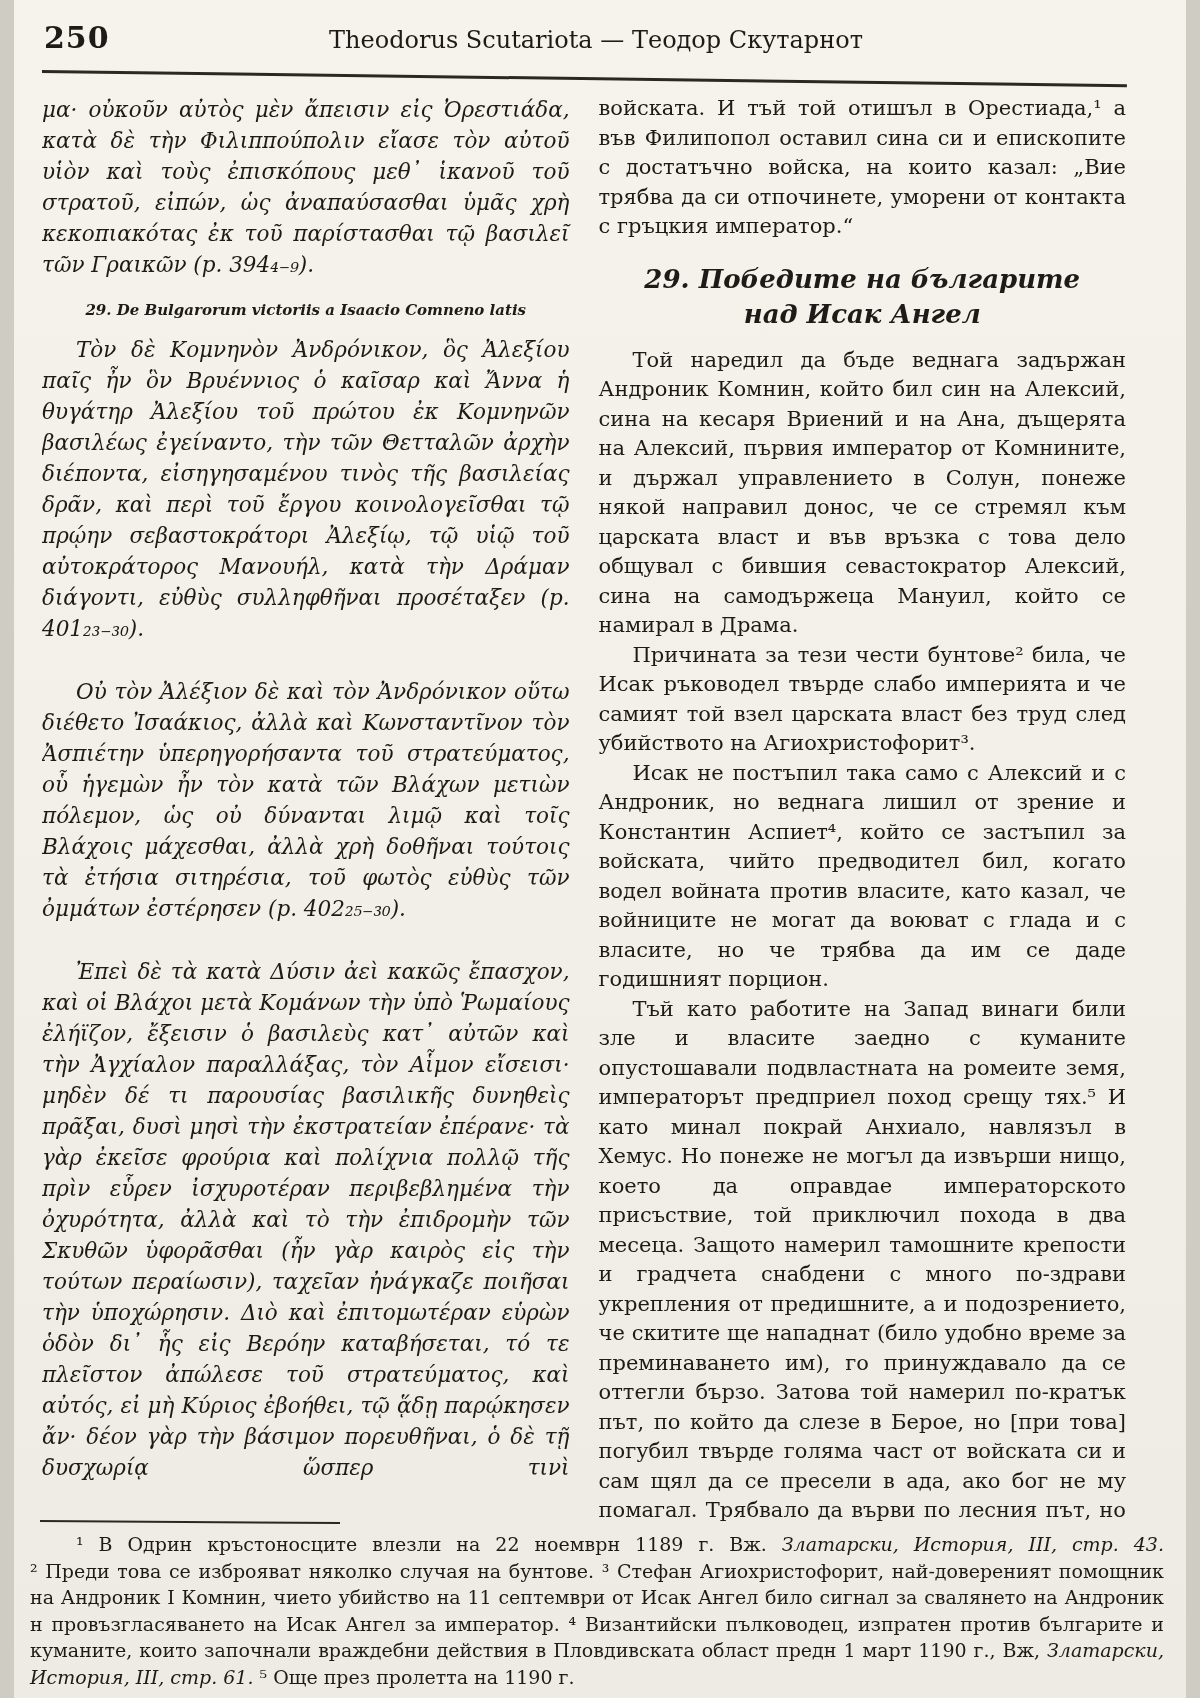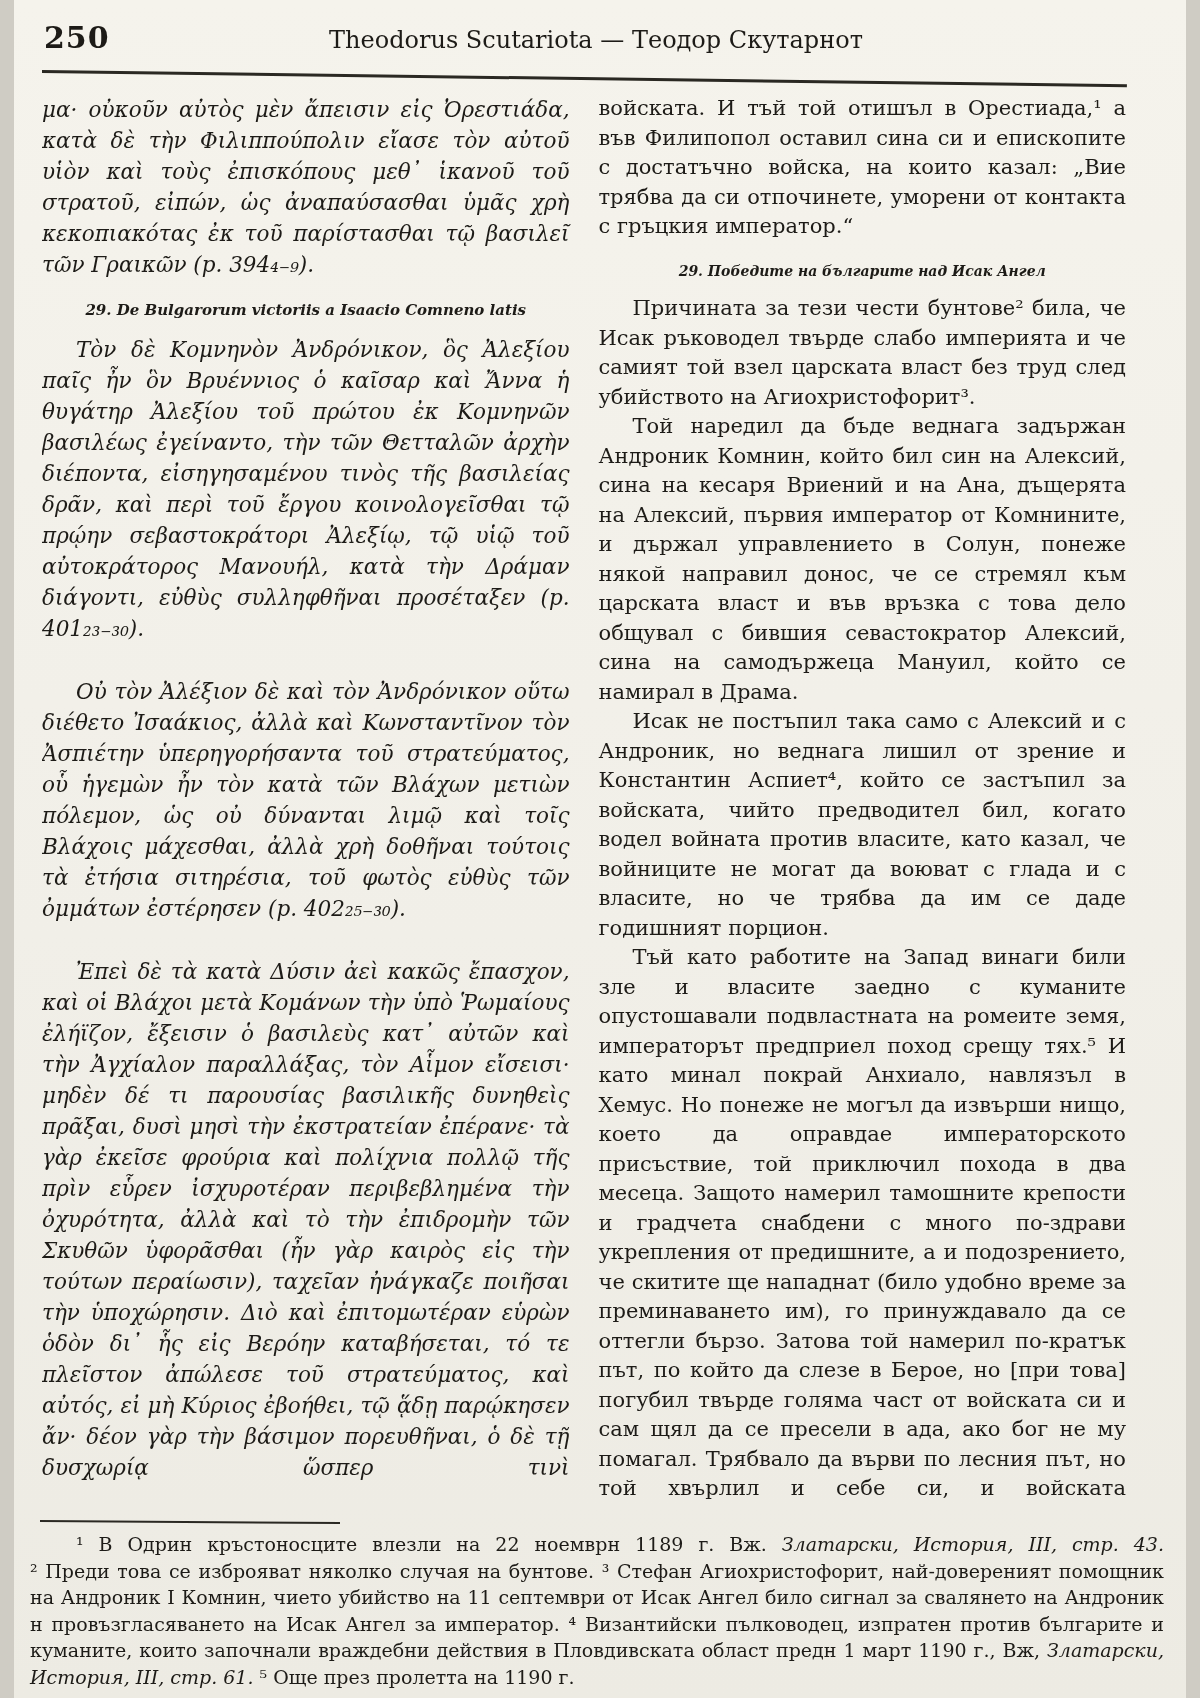--- a/index.html
+++ b/index.html
@@ -69,21 +69,21 @@
   }
   .greek {
     font-style: italic;
     font-size: 21.5px;
     line-height: 31px;
   }
   .bulgarian {
     font-size: 21px;
     line-height: 29.5px;
   }
-  .bulgarian h2 { font-size: 14px; }
+  .bulgarian h2 { font-size: 26px; }
   
   .footnotes {
     position: absolute;
     left: 16px; right: 22px; bottom: 8px;
     font-size: 19px;
     line-height: 26.5px;
   }
   .fn-rule {
     width: 300px; height: 2px;
     background: #2a2822;
@@ -117,22 +117,22 @@
       <p class="noindent">μα· οὐκοῦν αὐτὸς μὲν ἄπεισιν εἰς Ὀρεστιάδα, κατὰ δὲ τὴν Φιλιππούπολιν εἴασε τὸν αὐτοῦ υἱὸν καὶ τοὺς ἐπισκόπους μεθ᾽ ἱκανοῦ τοῦ στρατοῦ, εἰπών, ὡς ἀναπαύσασθαι ὑμᾶς χρὴ κεκοπιακότας ἐκ τοῦ παρίστασθαι τῷ βασιλεῖ τῶν Γραικῶν (p. 394₄₋₉).</p>
       <h2>29. De Bulgarorum victoriis a Isaacio Comneno latis</h2>
       <p>Τὸν δὲ Κομνηνὸν Ἀνδρόνικον, ὃς Ἀλεξίου παῖς ἦν ὃν Βρυέννιος ὁ καῖσαρ καὶ Ἄννα ἡ θυγάτηρ Ἀλεξίου τοῦ πρώτου ἐκ Κομνηνῶν βασιλέως ἐγείναντο, τὴν τῶν Θετταλῶν ἀρχὴν διέποντα, εἰσηγησαμένου τινὸς τῆς βασιλείας δρᾶν, καὶ περὶ τοῦ ἔργου κοινολογεῖσθαι τῷ πρῴην σεβαστοκράτορι Ἀλεξίῳ, τῷ υἱῷ τοῦ αὐτοκράτορος Μανουήλ, κατὰ τὴν Δράμαν διάγοντι, εὐθὺς συλληφθῆναι προσέταξεν (p. 401₂₃₋₃₀).</p>
       <p class="gap">Οὐ τὸν Ἀλέξιον δὲ καὶ τὸν Ἀνδρόνικον οὕτω διέθετο Ἰσαάκιος, ἀλλὰ καὶ Κωνσταντῖνον τὸν Ἀσπιέτην ὑπερηγορήσαντα τοῦ στρατεύματος, οὗ ἡγεμὼν ἦν τὸν κατὰ τῶν Βλάχων μετιὼν πόλεμον, ὡς οὐ δύνανται λιμῷ καὶ τοῖς Βλάχοις μάχεσθαι, ἀλλὰ χρὴ δοθῆναι τούτοις τὰ ἐτήσια σιτηρέσια, τοῦ φωτὸς εὐθὺς τῶν ὀμμάτων ἐστέρησεν (p. 402₂₅₋₃₀).</p>
       <p class="gap runon">Ἐπεὶ δὲ τὰ κατὰ Δύσιν ἀεὶ κακῶς ἔπασχον, καὶ οἱ Βλάχοι μετὰ Κομάνων τὴν ὑπὸ Ῥωμαίους ἐλήϊζον, ἔξεισιν ὁ βασιλεὺς κατ᾽ αὐτῶν καὶ τὴν Ἀγχίαλον παραλλάξας, τὸν Αἷμον εἴσεισι· μηδὲν δέ τι παρουσίας βασιλικῆς δυνηθεὶς πρᾶξαι, δυσὶ μησὶ τὴν ἐκστρατείαν ἐπέρανε· τὰ γὰρ ἐκεῖσε φρούρια καὶ πολίχνια πολλῷ τῆς πρὶν εὗρεν ἰσχυροτέραν περιβεβλημένα τὴν ὀχυρότητα, ἀλλὰ καὶ τὸ τὴν ἐπιδρομὴν τῶν Σκυθῶν ὑφορᾶσθαι (ἦν γὰρ καιρὸς εἰς τὴν τούτων περαίωσιν), ταχεῖαν ἠνάγκαζε ποιῆσαι τὴν ὑποχώρησιν. Διὸ καὶ ἐπιτομωτέραν εὑρὼν ὁδὸν δι᾽ ἧς εἰς Βερόην καταβήσεται, τό τε πλεῖστον ἀπώλεσε τοῦ στρατεύματος, καὶ αὐτός, εἰ μὴ Κύριος ἐβοήθει, τῷ ᾅδῃ παρῴκησεν ἄν· δέον γὰρ τὴν βάσιμον πορευθῆναι, ὁ δὲ τῇ δυσχωρίᾳ ὥσπερ τινὶ</p>
     </section>
 
     <section class="col bulgarian">
       <p class="noindent">войската. И тъй той отишъл в Орестиада,¹ а във Филипопол оставил сина си и епископите с достатъчно войска, на които казал: „Вие трябва да си отпочинете, уморени от контакта с гръцкия император.“</p>
       <h2>29. Победите на българите над Исак Ангел</h2>
+      <p>Той наредил да бъде веднага задържан Андроник Комнин, който бил син на Алексий, сина на кесаря Вриений и на Ана, дъщерята на Алексий, първия император от Комнините, и държал управлението в Солун, понеже някой направил донос, че се стремял към царската власт и във връзка с това дело общувал с бившия севастократор Алексий, сина на самодържеца Мануил, който се намирал в Драма.</p>
       <p>Причината за тези чести бунтове² била, че Исак ръководел твърде слабо империята и че самият той взел царската власт без труд след убийството на Агиохристофорит³.</p>
-      <p>Той наредил да бъде веднага задържан Андроник Комнин, който бил син на Алексий, сина на кесаря Вриений и на Ана, дъщерята на Алексий, първия император от Комнините, и държал управлението в Солун, понеже някой направил донос, че се стремял към царската власт и във връзка с това дело общувал с бившия севастократор Алексий, сина на самодържеца Мануил, който се намирал в Драма.</p>
       <p>Исак не постъпил така само с Алексий и с Андроник, но веднага лишил от зрение и Константин Аспиет⁴, който се застъпил за войската, чийто предводител бил, когато водел войната против власите, като казал, че войниците не могат да воюват с глада и с власите, но че трябва да им се даде годишният порцион.</p>
       <p class="runon">Тъй като работите на Запад винаги били зле и власите заедно с куманите опустошавали подвластната на ромеите земя, императорът предприел поход срещу тях.⁵ И като минал покрай Анхиало, навлязъл в Хемус. Но понеже не могъл да извърши нищо, което да оправдае императорското присъствие, той приключил похода в два месеца. Защото намерил тамошните крепости и градчета снабдени с много по-здрави укрепления от предишните, а и подозрението, че скитите ще нападнат (било удобно време за преминаването им), го принуждавало да се оттегли бързо. Затова той намерил по-кратък път, по който да слезе в Берое, но [при това] погубил твърде голяма част от войската си и сам щял да се пресели в ада, ако бог не му помагал. Трябвало да върви по лесния път, но той хвърлил и себе си, и войската</p>
     </section>
 
   </div>
 
   <footer class="footnotes">
     <div class="fn-rule"></div>
     <p class="first"><span>¹ В Одрин кръстоносците влезли на 22 ноемврн 1189 г. Вж. </span><span class="it">Златарски, История, III, стр. 43.</span></p>
     <p><span>² Преди това се изброяват няколко случая на бунтове.  </span><span>³ Стефан Агиохристофорит, най-довереният помощник на Андроник I Комнин, чието убийство на 11 септември от Исак Ангел било сигнал за свалянето на Андроник н провъзгласяването на Исак Ангел за император.  </span><span>⁴ Византийски пълководец, изпратен против българите и куманите, които започнали враждебни действия в Пловдивската област предн 1 март 1190 г., Вж, </span><span class="it">Златарски, История, III, стр. 61.  </span><span>⁵ Още през пролетта на 1190 г.</span></p>

